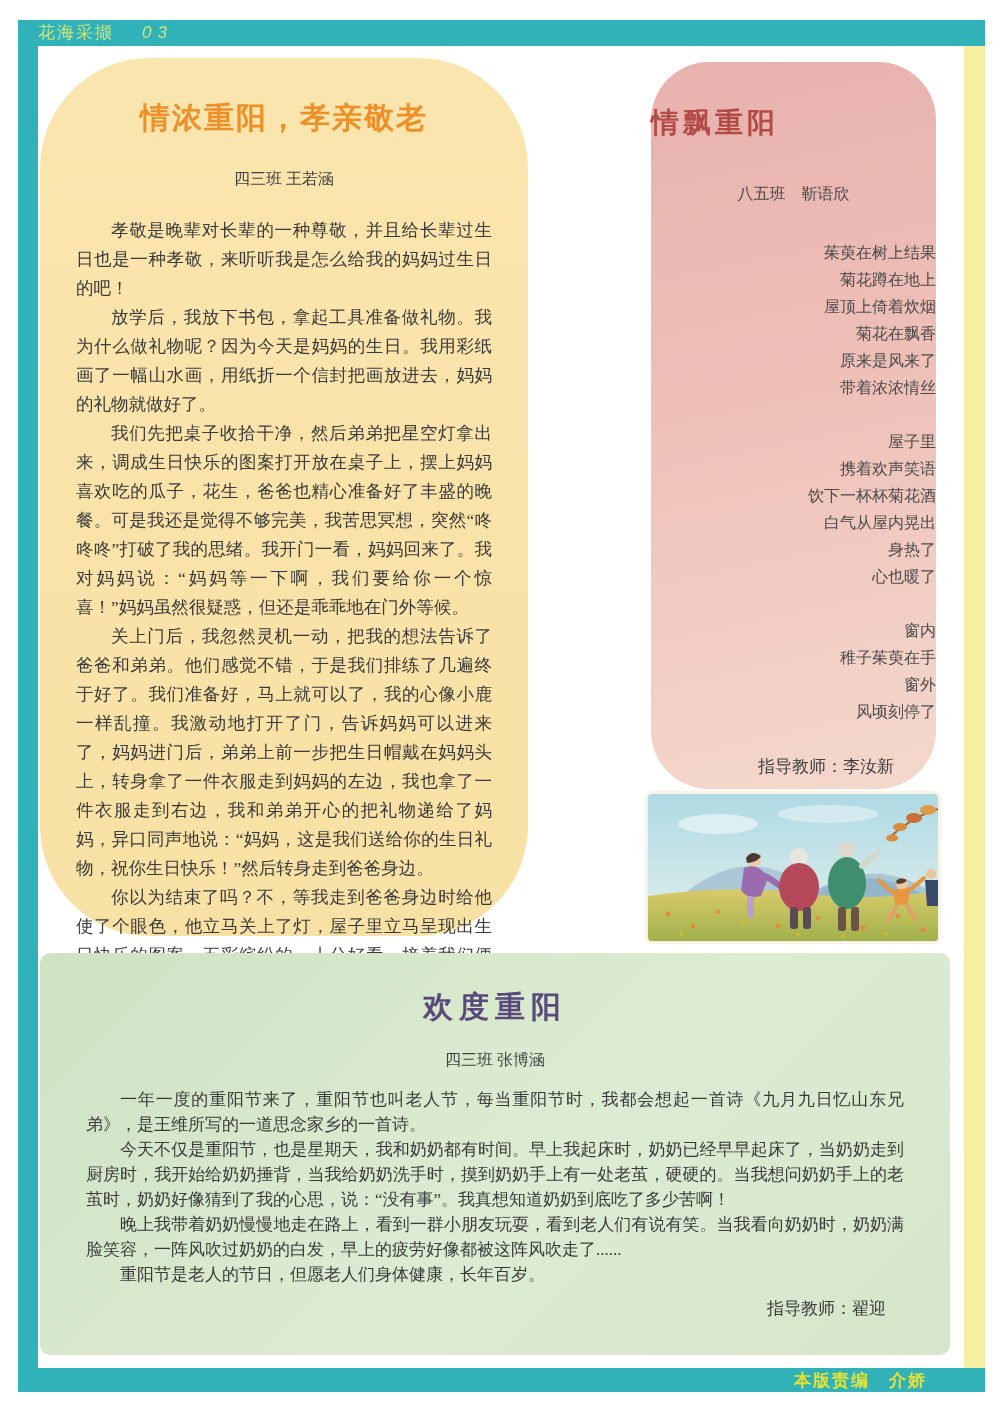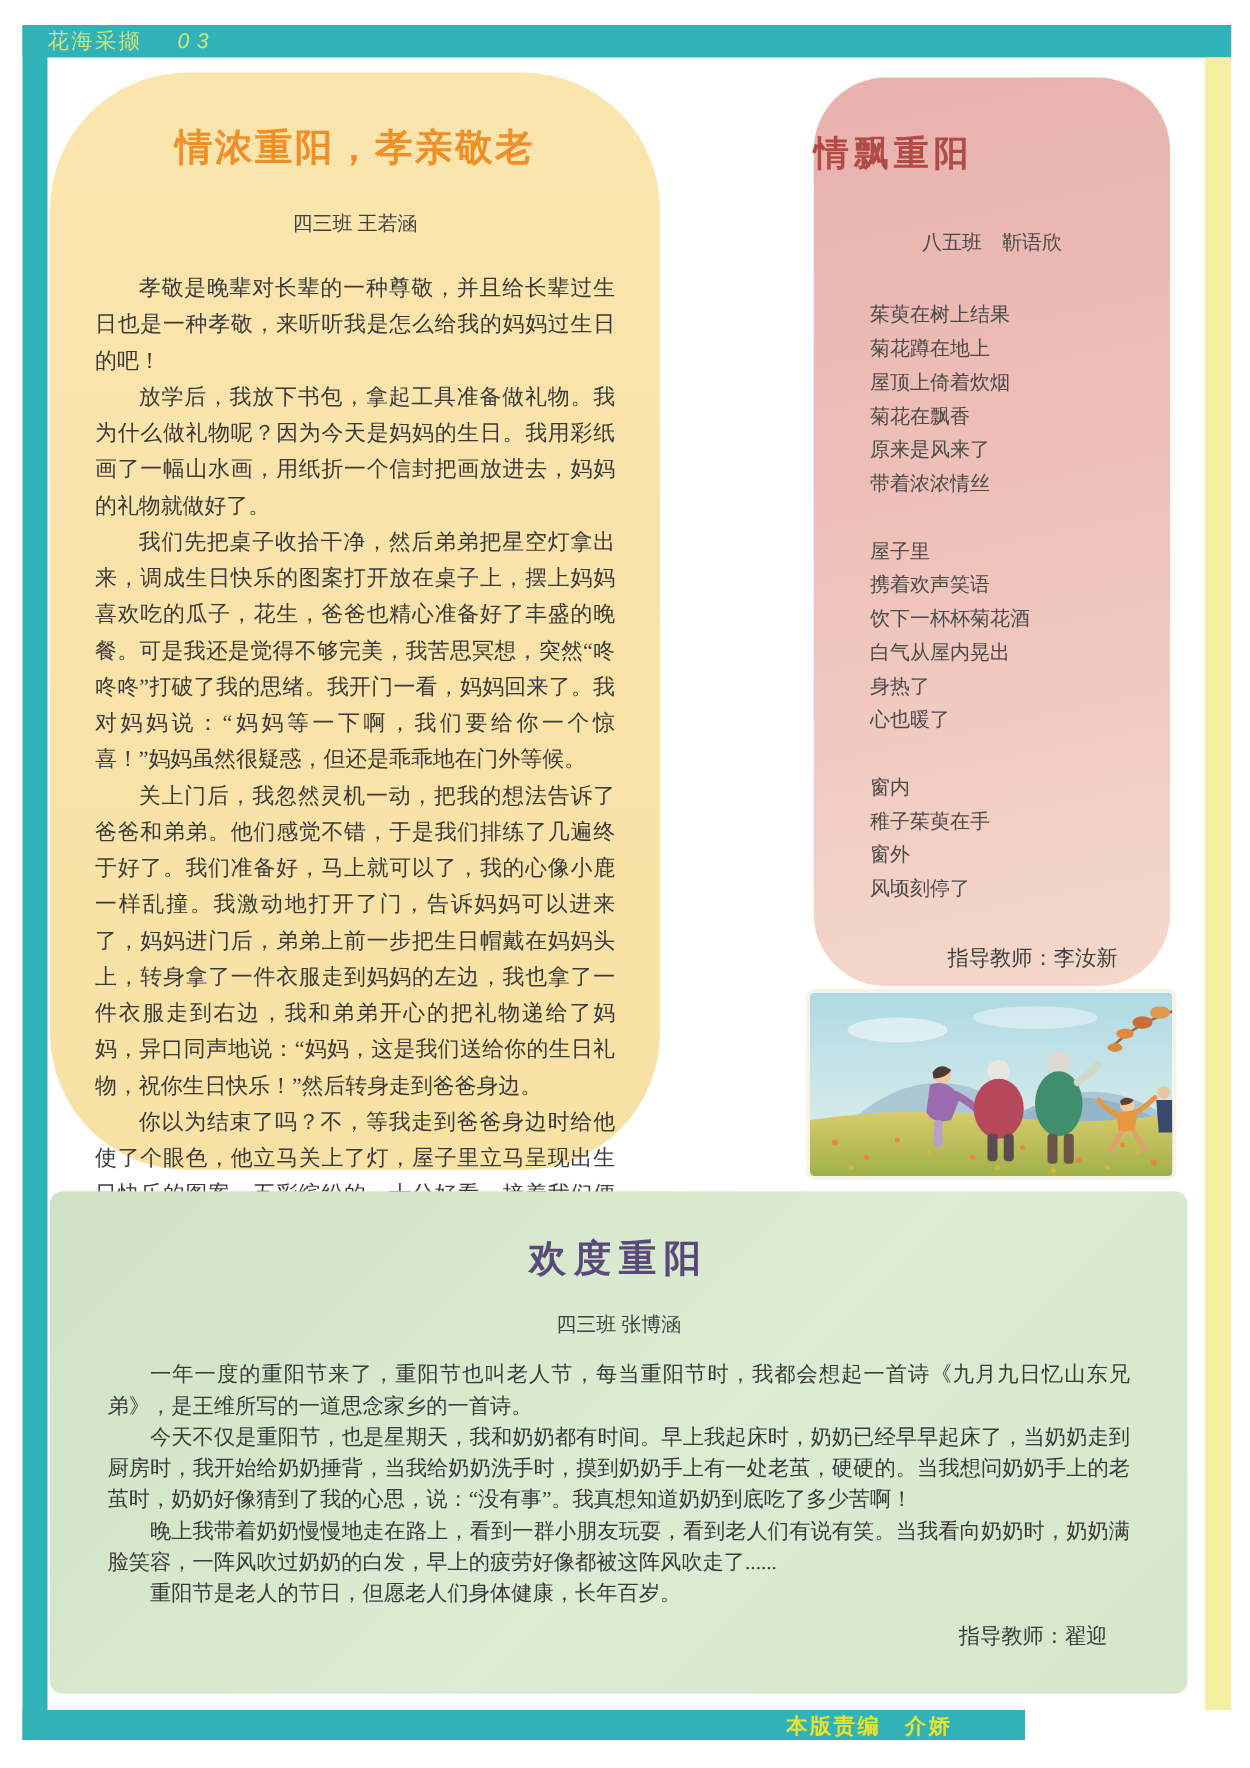--- a/index.html
+++ b/index.html
@@ -5,21 +5,21 @@
   html,body{margin:0;padding:0;}
   body{
     width:1000px;height:1414px;position:relative;background:#ffffff;
     font-family:"Liberation Serif","DejaVu Serif",serif;color:#3a3a3a;
     overflow:hidden;
   }
   
   .top-bar{position:absolute;left:18px;top:20px;width:967px;height:26px;background:#31b2b9;}
   .left-strip{position:absolute;left:18px;top:20px;width:20px;height:1372px;background:#31b2b9;}
   .right-strip{position:absolute;left:964px;top:46px;width:21px;height:1322px;background:#f6efa3;}
-  .bottom-bar{position:absolute;left:18px;top:1368px;width:802px;height:24px;background:#31b2b9;}
+  .bottom-bar{position:absolute;left:18px;top:1368px;width:967px;height:24px;background:#31b2b9;}
   .header-text{
     position:absolute;left:20px;top:1px;font-size:17px;color:#cfe47b;
     font-family:"Liberation Sans","DejaVu Sans",sans-serif;letter-spacing:2px;
   }
   .page-num{font-style:italic;margin-left:28px;letter-spacing:6px;}
   .footer-text{
     position:absolute;right:58px;top:1px;font-size:17px;color:#e8e331;font-weight:bold;
     font-family:"Liberation Sans","DejaVu Sans",sans-serif;letter-spacing:2px;
   }
   
@@ -40,21 +40,21 @@
   
   .panel-pink{
     position:absolute;left:651px;top:62px;width:285px;height:727px;border-radius:58px;
     background:linear-gradient(168deg,#e8b1ad 0%,#eec0b8 45%,#f4d8cc 100%);
   }
   .panel-pink h2{
     margin:42px 0 0 0;text-align:left;color:#b24a45;font-size:28px;letter-spacing:4px;
     font-family:"Liberation Sans","DejaVu Sans",sans-serif;font-weight:bold;
   }
   .panel-pink .byline{margin-top:42px;color:#4a4a4a;}
-  .poem{margin-top:34px;text-align:left;font-size:16px;line-height:27px;color:#4a4a4a;padding-left:45px;}
+  .poem{margin-top:34px;text-align:right;font-size:16px;line-height:27px;color:#4a4a4a;}
   .stanza{margin-bottom:27px;}
   .stanza:last-child{margin-bottom:0;}
   .panel-pink .teacher{text-align:right;margin:30px 42px 0 0;color:#3f3f3f;}
   
   .illustration{
     position:absolute;left:648px;top:794px;width:290px;height:147px;overflow:hidden;
     border-radius:4px;box-shadow:0 0 0 3px #f8f3e4;
   }
   
   .panel-green{

